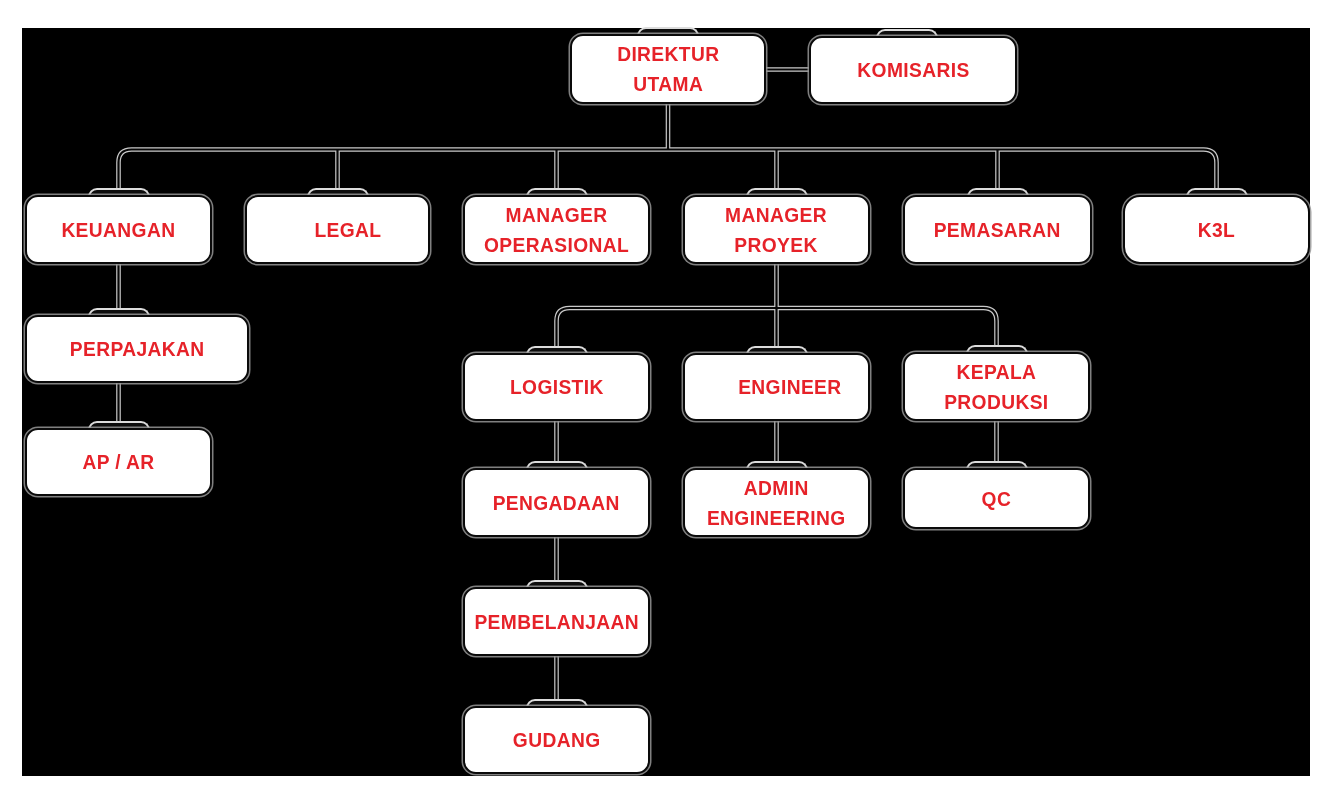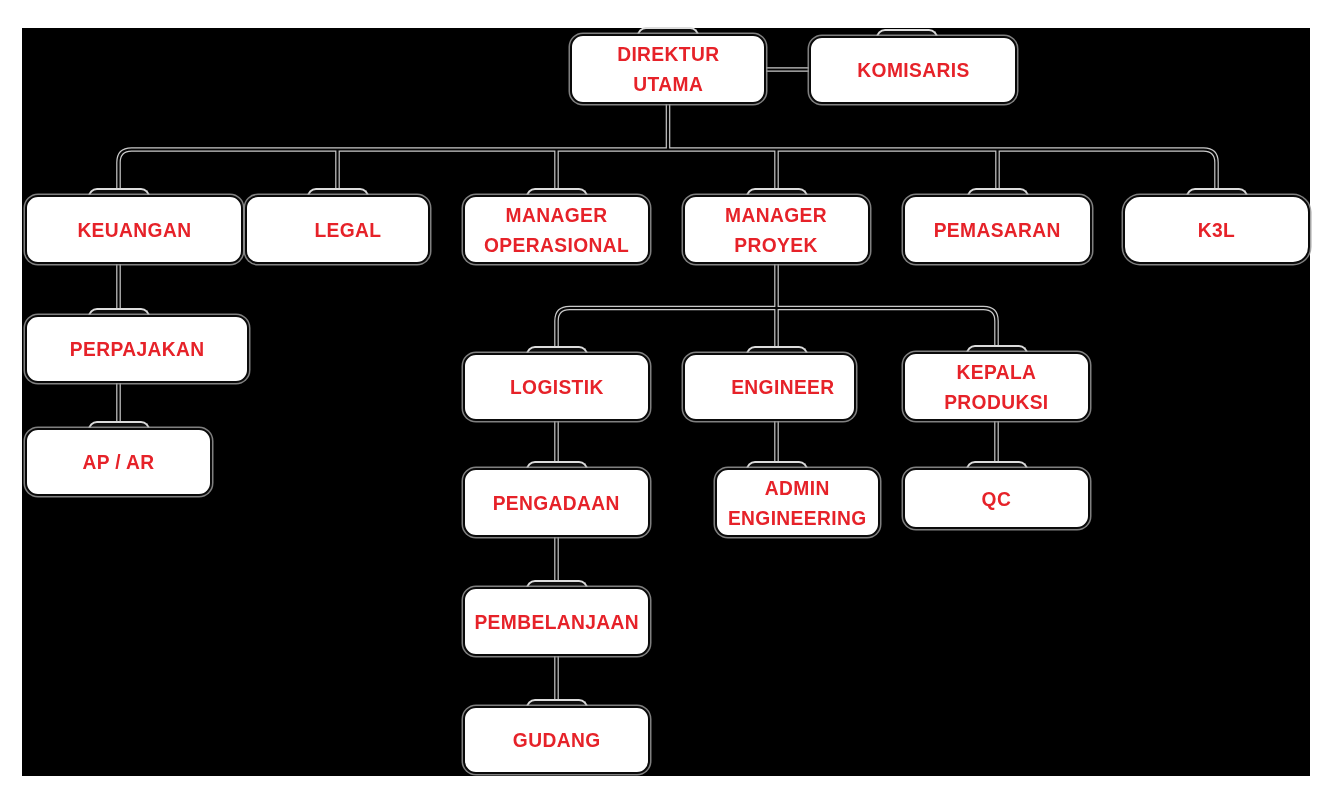--- a/index.html
+++ b/index.html
@@ -91,21 +91,21 @@
       <div class="clip-tab" style="left: 637px; top: 27px; width: 62px; height: 17px; background: rgb(13, 13, 13);"></div>
       <div class="org-node" style="left: 570px; top: 34px; width: 196px; height: 70px; background: rgb(255, 255, 255); border-color: rgb(10, 10, 10);">
         <div class="label">DIREKTUR
 UTAMA</div>
       </div>
       <div class="clip-tab" style="left: 876px; top: 29px; width: 62px; height: 17px; background: rgb(13, 13, 13);"></div>
       <div class="org-node" style="left: 809px; top: 36px; width: 208px; height: 68px; background: rgb(255, 255, 255); border-color: rgb(10, 10, 10);">
         <div class="label">KOMISARIS</div>
       </div>
       <div class="clip-tab" style="left: 87.5px; top: 188px; width: 62px; height: 17px; background: rgb(13, 13, 13);"></div>
-      <div class="org-node" style="left: 25px; top: 195px; width: 218px; height: 69px; background: rgb(255, 255, 255); border-color: rgb(10, 10, 10);">
+      <div class="org-node" style="left: 25px; top: 195px; width: 187px; height: 69px; background: rgb(255, 255, 255); border-color: rgb(10, 10, 10);">
         <div class="label">KEUANGAN</div>
       </div>
       <div class="clip-tab" style="left: 306.5px; top: 188px; width: 62px; height: 17px; background: rgb(13, 13, 13);"></div>
       <div class="org-node" style="left: 245px; top: 195px; width: 185px; height: 69px; background: rgb(255, 255, 255); border-color: rgb(10, 10, 10); padding-left: 20px;">
         <div class="label">LEGAL</div>
       </div>
       <div class="clip-tab" style="left: 525.5px; top: 188px; width: 62px; height: 17px; background: rgb(13, 13, 13);"></div>
       <div class="org-node" style="left: 463px; top: 195px; width: 187px; height: 69px; background: rgb(255, 255, 255); border-color: rgb(10, 10, 10);">
         <div class="label">MANAGER
 OPERASIONAL</div>
@@ -129,34 +129,34 @@
       </div>
       <div class="clip-tab" style="left: 87.5px; top: 421px; width: 62px; height: 17px; background: rgb(13, 13, 13);"></div>
       <div class="org-node" style="left: 25px; top: 428px; width: 187px; height: 68px; background: rgb(255, 255, 255); border-color: rgb(10, 10, 10);">
         <div class="label">AP / AR</div>
       </div>
       <div class="clip-tab" style="left: 525.5px; top: 346px; width: 62px; height: 17px; background: rgb(13, 13, 13);"></div>
       <div class="org-node" style="left: 463px; top: 353px; width: 187px; height: 68px; background: rgb(255, 255, 255); border-color: rgb(10, 10, 10);">
         <div class="label">LOGISTIK</div>
       </div>
       <div class="clip-tab" style="left: 745.5px; top: 346px; width: 62px; height: 17px; background: rgb(13, 13, 13);"></div>
-      <div class="org-node" style="left: 683px; top: 353px; width: 173px; height: 68px; background: rgb(255, 255, 255); border-color: rgb(10, 10, 10); padding-left: 26px;">
+      <div class="org-node" style="left: 683px; top: 353px; width: 187px; height: 68px; background: rgb(255, 255, 255); border-color: rgb(10, 10, 10); padding-left: 26px;">
         <div class="label">ENGINEER</div>
       </div>
       <div class="clip-tab" style="left: 965.5px; top: 345px; width: 62px; height: 17px; background: rgb(13, 13, 13);"></div>
       <div class="org-node" style="left: 903px; top: 352px; width: 187px; height: 69px; background: rgb(255, 255, 255); border-color: rgb(10, 10, 10);">
         <div class="label">KEPALA
 PRODUKSI</div>
       </div>
       <div class="clip-tab" style="left: 525.5px; top: 461px; width: 62px; height: 17px; background: rgb(13, 13, 13);"></div>
       <div class="org-node" style="left: 463px; top: 468px; width: 187px; height: 69px; background: rgb(255, 255, 255); border-color: rgb(10, 10, 10);">
         <div class="label">PENGADAAN</div>
       </div>
       <div class="clip-tab" style="left: 745.5px; top: 461px; width: 62px; height: 17px; background: rgb(13, 13, 13);"></div>
-      <div class="org-node" style="left: 683px; top: 468px; width: 165px; height: 69px; background: rgb(255, 255, 255); border-color: rgb(10, 10, 10); margin-left: 32px;">
+      <div class="org-node" style="left: 683px; top: 468px; width: 187px; height: 69px; background: rgb(255, 255, 255); border-color: rgb(10, 10, 10);">
         <div class="label">ADMIN
 ENGINEERING</div>
       </div>
       <div class="clip-tab" style="left: 965.5px; top: 461px; width: 62px; height: 17px; background: rgb(13, 13, 13);"></div>
       <div class="org-node" style="left: 903px; top: 468px; width: 187px; height: 61px; background: rgb(255, 255, 255); border-color: rgb(10, 10, 10);">
         <div class="label">QC</div>
       </div>
       <div class="clip-tab" style="left: 525.5px; top: 580px; width: 62px; height: 17px; background: rgb(13, 13, 13);"></div>
       <div class="org-node" style="left: 463px; top: 587px; width: 187px; height: 69px; background: rgb(255, 255, 255); border-color: rgb(10, 10, 10);">
         <div class="label">PEMBELANJAAN</div>

